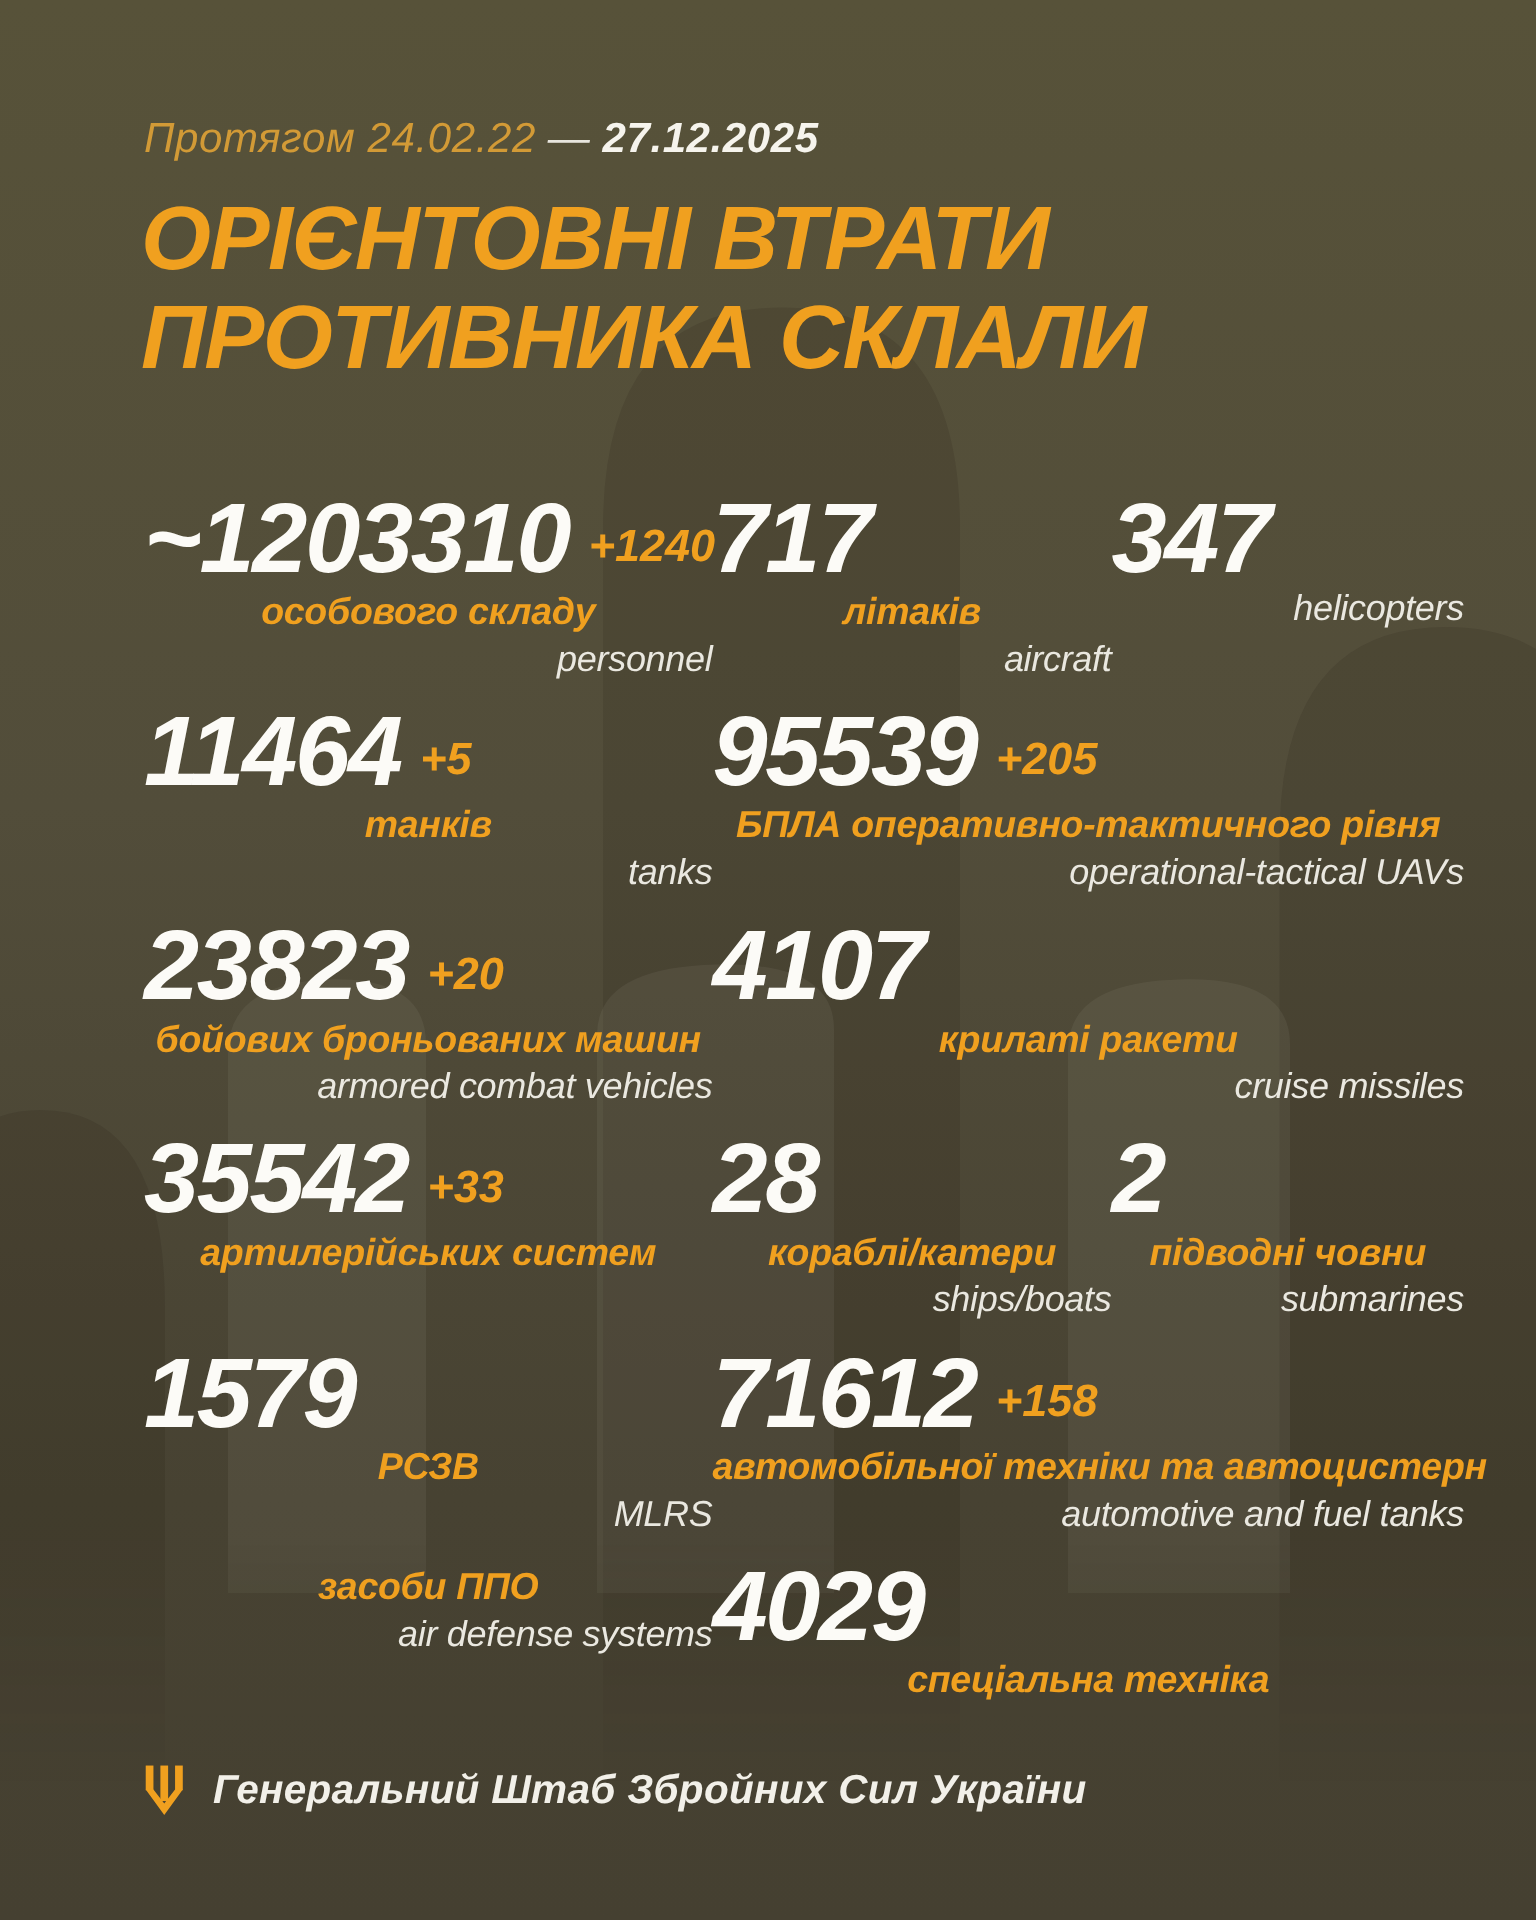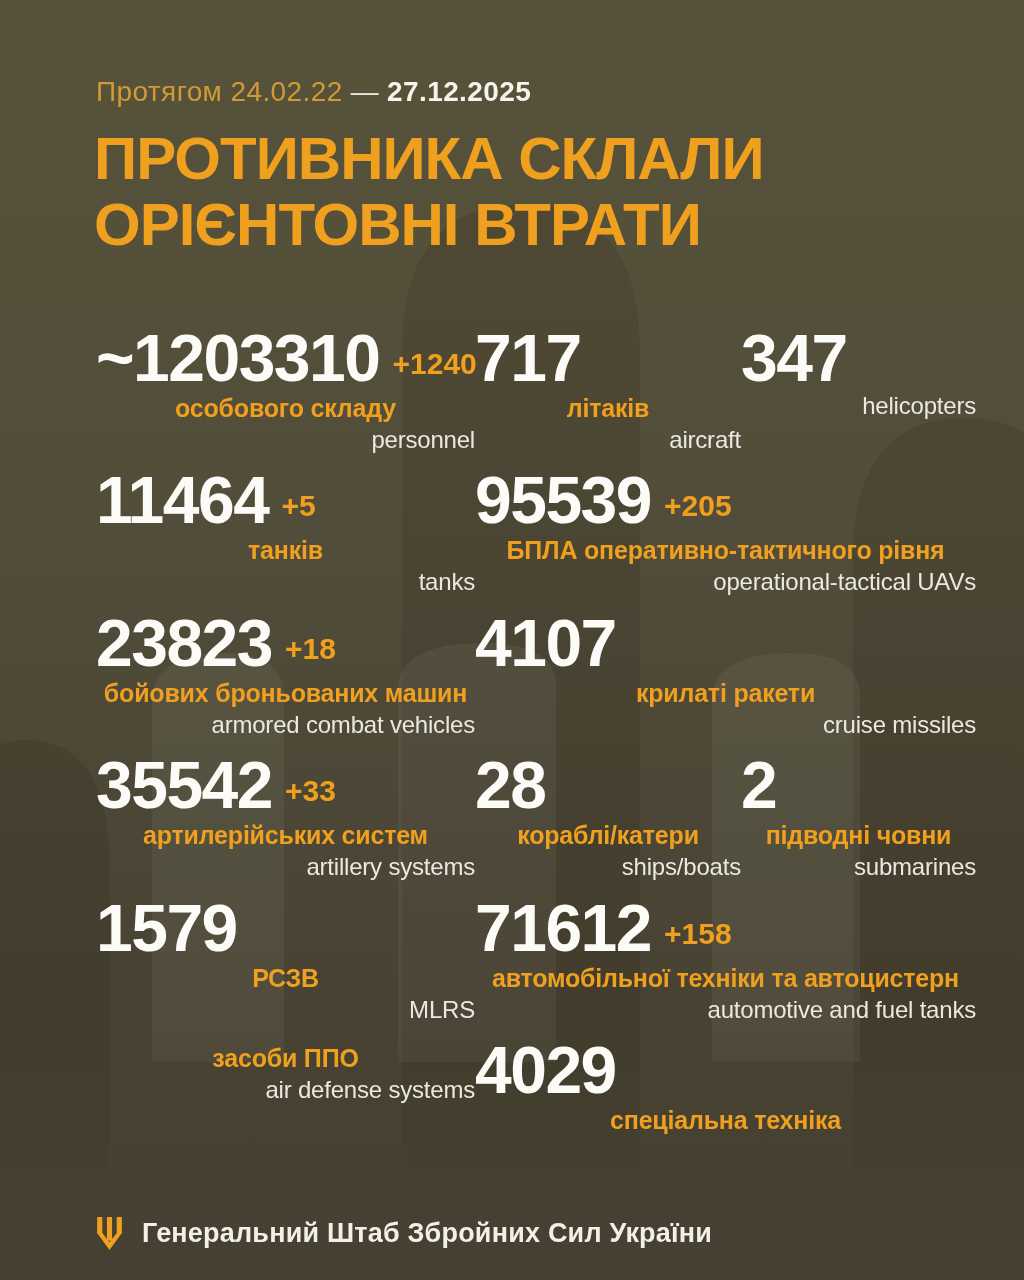--- a/index.html
+++ b/index.html
@@ -1,38 +1,39 @@
 <!DOCTYPE html>
 <html><head>
 <meta charset="utf-8">
 <style>
   html,body{margin:0;padding:0;background:#2b281f;}
   .canvas{
     position:relative;width:1024px;height:1280px;overflow:hidden;
     background:linear-gradient(180deg,#575239 0%,#524d3a 42%,#474232 78%,#454031 100%);
     font-family:"Liberation Sans",sans-serif;
+    font-style:italic;
     -webkit-font-smoothing:antialiased;
   }
   .watermark{position:absolute;inset:0;pointer-events:none;}
   .header{position:absolute;left:96px;top:76px;font-size:28px;letter-spacing:.4px;white-space:nowrap;}
   .header .prefix{color:#d29a36;font-weight:400;}
   .header .dash{color:#e8e6de;font-weight:400;margin:0 8px;}
   .header .date{color:#f6f4ed;font-weight:700;}
   .title{position:absolute;left:94px;top:126px;color:#f0a01f;font-weight:700;
          font-size:60px;line-height:66px;letter-spacing:-1px;white-space:nowrap;}
   .grid{position:absolute;left:96px;top:327px;width:880px;display:grid;
         grid-template-columns:379px 266px 1fr;grid-auto-rows:142.4px;}
   .stat{overflow:visible;}
   .span2{grid-column:span 2;}
   .num-row{white-space:nowrap;}
   .num{color:#fcfbf7;font-size:66px;line-height:62px;font-weight:700;letter-spacing:-1.5px;}
   .delta{color:#f0a01f;font-size:30px;font-weight:700;margin-left:13px;vertical-align:7px;letter-spacing:0;}
   .label-uk{color:#f0a01f;font-size:25px;font-weight:700;margin-top:5px;letter-spacing:-.2px;white-space:nowrap;text-align:center;}
   .label-en{color:#eae8e0;font-size:24px;font-weight:400;margin-top:3px;letter-spacing:-.2px;white-space:nowrap;text-align:right;}
-  .footer{position:absolute;left:96px;top:1216px;display:flex;align-items:center;gap:19px;}
+  .footer{position:absolute;left:96px;top:1176px;display:flex;align-items:center;gap:19px;}
   .footer-text{color:#f2f0e9;font-size:27px;font-weight:600;letter-spacing:.2px;}
 </style>
 </head>
 <body>
 
 <div class="canvas">
 
   <svg class="watermark" viewBox="0 0 1024 1280" xmlns="http://www.w3.org/2000/svg">
     <defs>
       <linearGradient id="fade" x1="0" y1="0" x2="0" y2="1">
@@ -55,22 +56,22 @@
         <path d="M712 1062 V700 Q712 655 786 653 Q860 651 860 696 V1062 Z"></path>
       </g>
     </g>
   </svg>
 
   <div class="header">
     <span class="prefix">Протягом 24.02.22</span><span class="dash">—</span><span class="date">27.12.2025</span>
   </div>
 
   <div class="title">
+    <div>ОРІЄНТОВНІ ВТРАТИ</div>
     <div>ПРОТИВНИКА СКЛАЛИ</div>
-    <div>ОРІЄНТОВНІ ВТРАТИ</div>
   </div>
 
   <div class="grid">
 
     <div class="stat">
       <div class="num-row"><span class="num">~1203310</span><span class="delta">+1240</span></div>
       <div class="label-uk">особового складу</div>
       <div class="label-en">personnel</div>
     </div>
     <div class="stat">
@@ -88,34 +89,33 @@
       <div class="label-uk">танків</div>
       <div class="label-en">tanks</div>
     </div>
     <div class="stat span2">
       <div class="num-row"><span class="num">95539</span><span class="delta">+205</span></div>
       <div class="label-uk">БПЛА оперативно-тактичного рівня</div>
       <div class="label-en">operational-tactical UAVs</div>
     </div>
 
     <div class="stat">
-      <div class="num-row"><span class="num">23823</span><span class="delta">+18</span></div>
+      <div class="num-row"><span class="num">23823</span><span class="delta">+20</span></div>
       <div class="label-uk">бойових броньованих машин</div>
       <div class="label-en">armored combat vehicles</div>
     </div>
     <div class="stat span2">
       <div class="num-row"><span class="num">4107</span><span class="delta"></span></div>
       <div class="label-uk">крилаті ракети</div>
       <div class="label-en">cruise missiles</div>
     </div>
 
     <div class="stat">
       <div class="num-row"><span class="num">35542</span><span class="delta">+33</span></div>
       <div class="label-uk">артилерійських систем</div>
-      <div class="label-en">artillery systems</div>
     </div>
     <div class="stat">
       <div class="num-row"><span class="num">28</span><span class="delta"></span></div>
       <div class="label-uk">кораблі/катери</div>
       <div class="label-en">ships/boats</div>
     </div>
     <div class="stat">
       <div class="num-row"><span class="num">2</span><span class="delta"></span></div>
       <div class="label-uk">підводні човни</div>
       <div class="label-en">submarines</div>

